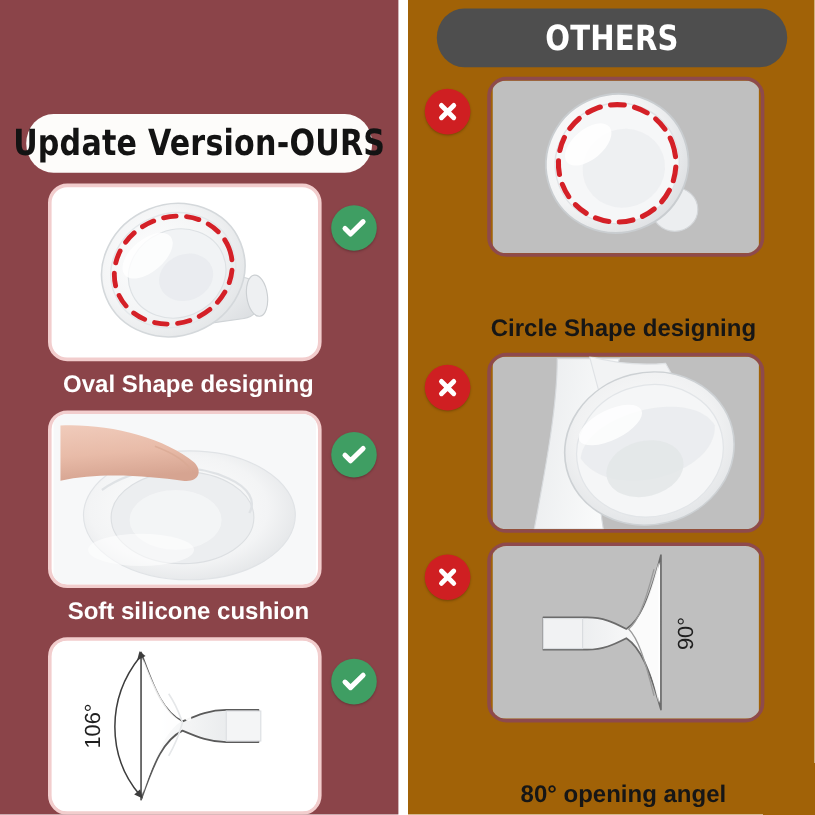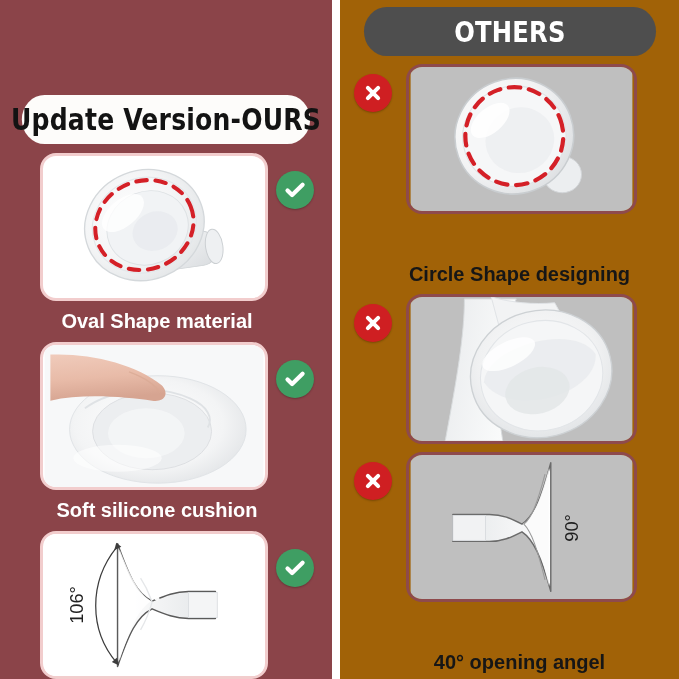--- a/index.html
+++ b/index.html
@@ -175,21 +175,21 @@
 
             <ellipse cx="106" cy="76" rx="43" ry="38" fill="#f1f3f5" stroke="#dde1e4" stroke-width="1"></ellipse>
             <ellipse cx="112" cy="82" rx="24" ry="20" fill="#e7eaed" opacity=".75"></ellipse>
 
             <ellipse cx="88" cy="52" rx="26" ry="14" fill="#ffffff" opacity=".8" transform="rotate(-18 88 52)"></ellipse>
 
             <ellipse cx="104" cy="72" rx="52" ry="46" fill="none" stroke="#d42027" stroke-width="4.2" stroke-dasharray="11 9" stroke-linecap="round"></ellipse>
           </g>
         </svg>
       </div>
-      <div class="caption caption-ours">Oval Shape material</div>
+      <div class="caption caption-ours">Oval Shape designing</div>
       <div class="badge badge-check">
         <svg width="24" height="24" viewBox="0 0 24 24" aria-hidden="true">
           <path d="M4.5 12.4l4.6 4.6L19.6 6.7" fill="none" stroke="#ffffff" stroke-width="4.2" stroke-linecap="round" stroke-linejoin="round"></path>
         </svg>
       </div>
     </div>
 
     <div class="row row-ours">
       <div class="card card-ours">
         <svg class="art" viewBox="0 0 228 148">
@@ -363,21 +363,21 @@
                    C128 88 136 106 146 142 Z" fill="url(#fr1)" stroke="#6b6b6b" stroke-width="1.5" stroke-linejoin="round"></path>
 
           <path d="M144 14 C135 48 128 64 117 72 C128 80 135 98 144 136 Z" fill="#fbfbfb" opacity=".9"></path>
           <path d="M140 20 C132 50 126 66 118 72 C126 80 132 98 140 130" fill="none" stroke="#9a9a9a" stroke-width="1.1"></path>
 
           <rect x="44" y="63" width="34" height="26" fill="#f1f2f3" stroke="#d9dcdf" stroke-width="1"></rect>
 
           <text class="rot-label" x="174" y="76" transform="rotate(-90 174 76)" text-anchor="middle" font-size="19" fill="#1f1f1f">90°</text>
         </svg>
       </div>
-      <div class="caption caption-others">40° opening angel</div>
+      <div class="caption caption-others">80° opening angel</div>
       <div class="badge badge-x">
         <svg width="22" height="22" viewBox="0 0 24 24" aria-hidden="true">
           <path d="M6.4 6.4 L17.6 17.6 M17.6 6.4 L6.4 17.6" fill="none" stroke="#ffffff" stroke-width="4.4" stroke-linecap="round"></path>
         </svg>
       </div>
     </div>
 
   </div>
 
 </div>

